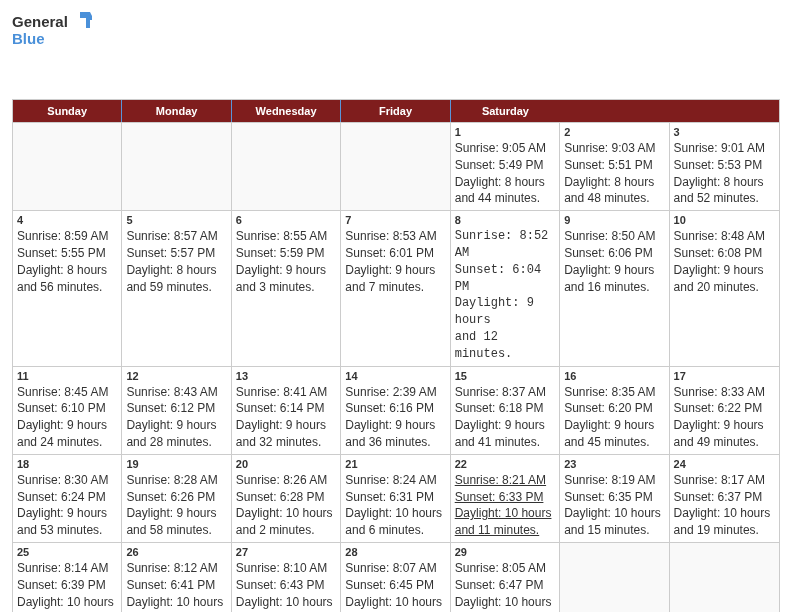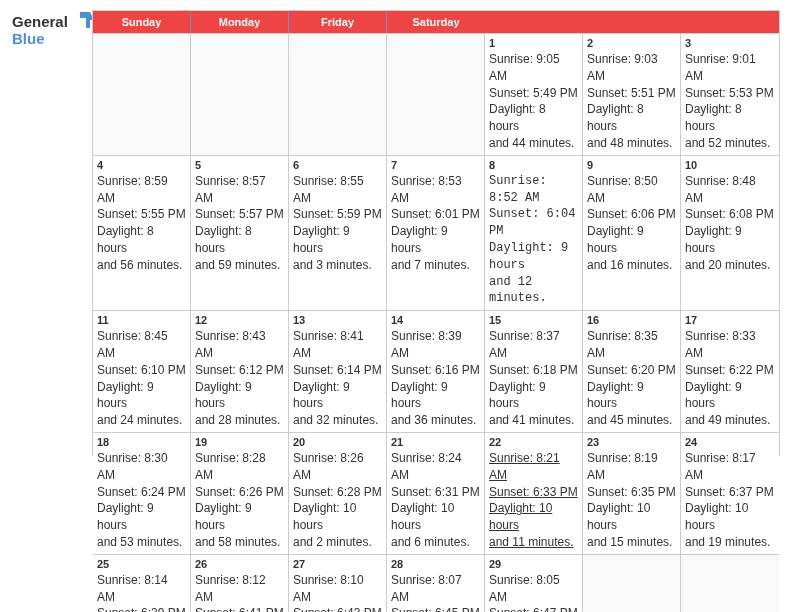--- a/index.html
+++ b/index.html
@@ -8,20 +8,22 @@
       background: #fff;
       width: 792px;
       height: 612px;
       overflow: hidden;
     }
     .page {
       width: 792px;
       height: 464px;
       padding: 10px 12px 8px 12px;
       display: flex;
+      flex-direction: column;
+      gap: 43px;
     }
     .header {
       display: flex;
       justify-content: space-between;
       align-items: flex-start;
       margin-bottom: 6px;
     }
     .logo {
       display: flex;
       align-items: center;
@@ -42,21 +44,21 @@
     }
     .calendar {
       flex: 1;
       display: flex;
       flex-direction: column;
       border: 1px solid #ccc;
     }
     .cal-header {
       display: grid;
       grid-template-columns: repeat(7, 1fr);
-      background: #ef4444;
+      background: #7f1d1d;
     }
     .cal-header-cell {
       color: #fff;
       font-size: 11px;
       font-weight: bold;
       text-align: center;
       padding: 5px 2px;
       border-right: 1px solid #5a95d9;
     }
     .cal-header-cell:last-child { border-right: none; }
@@ -111,20 +113,21 @@
     <div class="title-block">
       <div class="month-title"></div>
       <div class="location"></div>
     </div>
   </div>
 
   <div class="calendar">
     <div class="cal-header">
     <div class="cal-header-cell">Sunday</div>
         <div class="cal-header-cell">Monday</div>
+        <div class="cal-header-cell">Wednesday</div>
         <div class="cal-header-cell">Friday</div>
         <div class="cal-header-cell">Saturday</div>
       </div>
     <div class="cal-body">
     <div class="cal-row">
           <div class="cal-cell empty"></div>
           <div class="cal-cell empty"></div>
           <div class="cal-cell empty"></div>
           <div class="cal-cell empty"></div>
           <div class="cal-cell">
@@ -217,21 +220,21 @@
           </div>
           <div class="cal-cell">
             <div class="day-num">13</div>
             <div class="day-info" style="white-space: pre-line;">Sunrise: 8:41 AM
 Sunset: 6:14 PM
 Daylight: 9 hours
 and 32 minutes.</div>
           </div>
           <div class="cal-cell">
             <div class="day-num">14</div>
-            <div class="day-info" style="white-space: pre-line;">Sunrise: 8:39 AM
+            <div class="day-info" style="white-space: pre-line;">Sunrise: 2:39 AM
 Sunset: 6:16 PM
 Daylight: 9 hours
 and 36 minutes.</div>
           </div>
           <div class="cal-cell">
             <div class="day-num">15</div>
             <div class="day-info" style="white-space: pre-line;">Sunrise: 8:37 AM
 Sunset: 6:18 PM
 Daylight: 9 hours
 and 41 minutes.</div>

